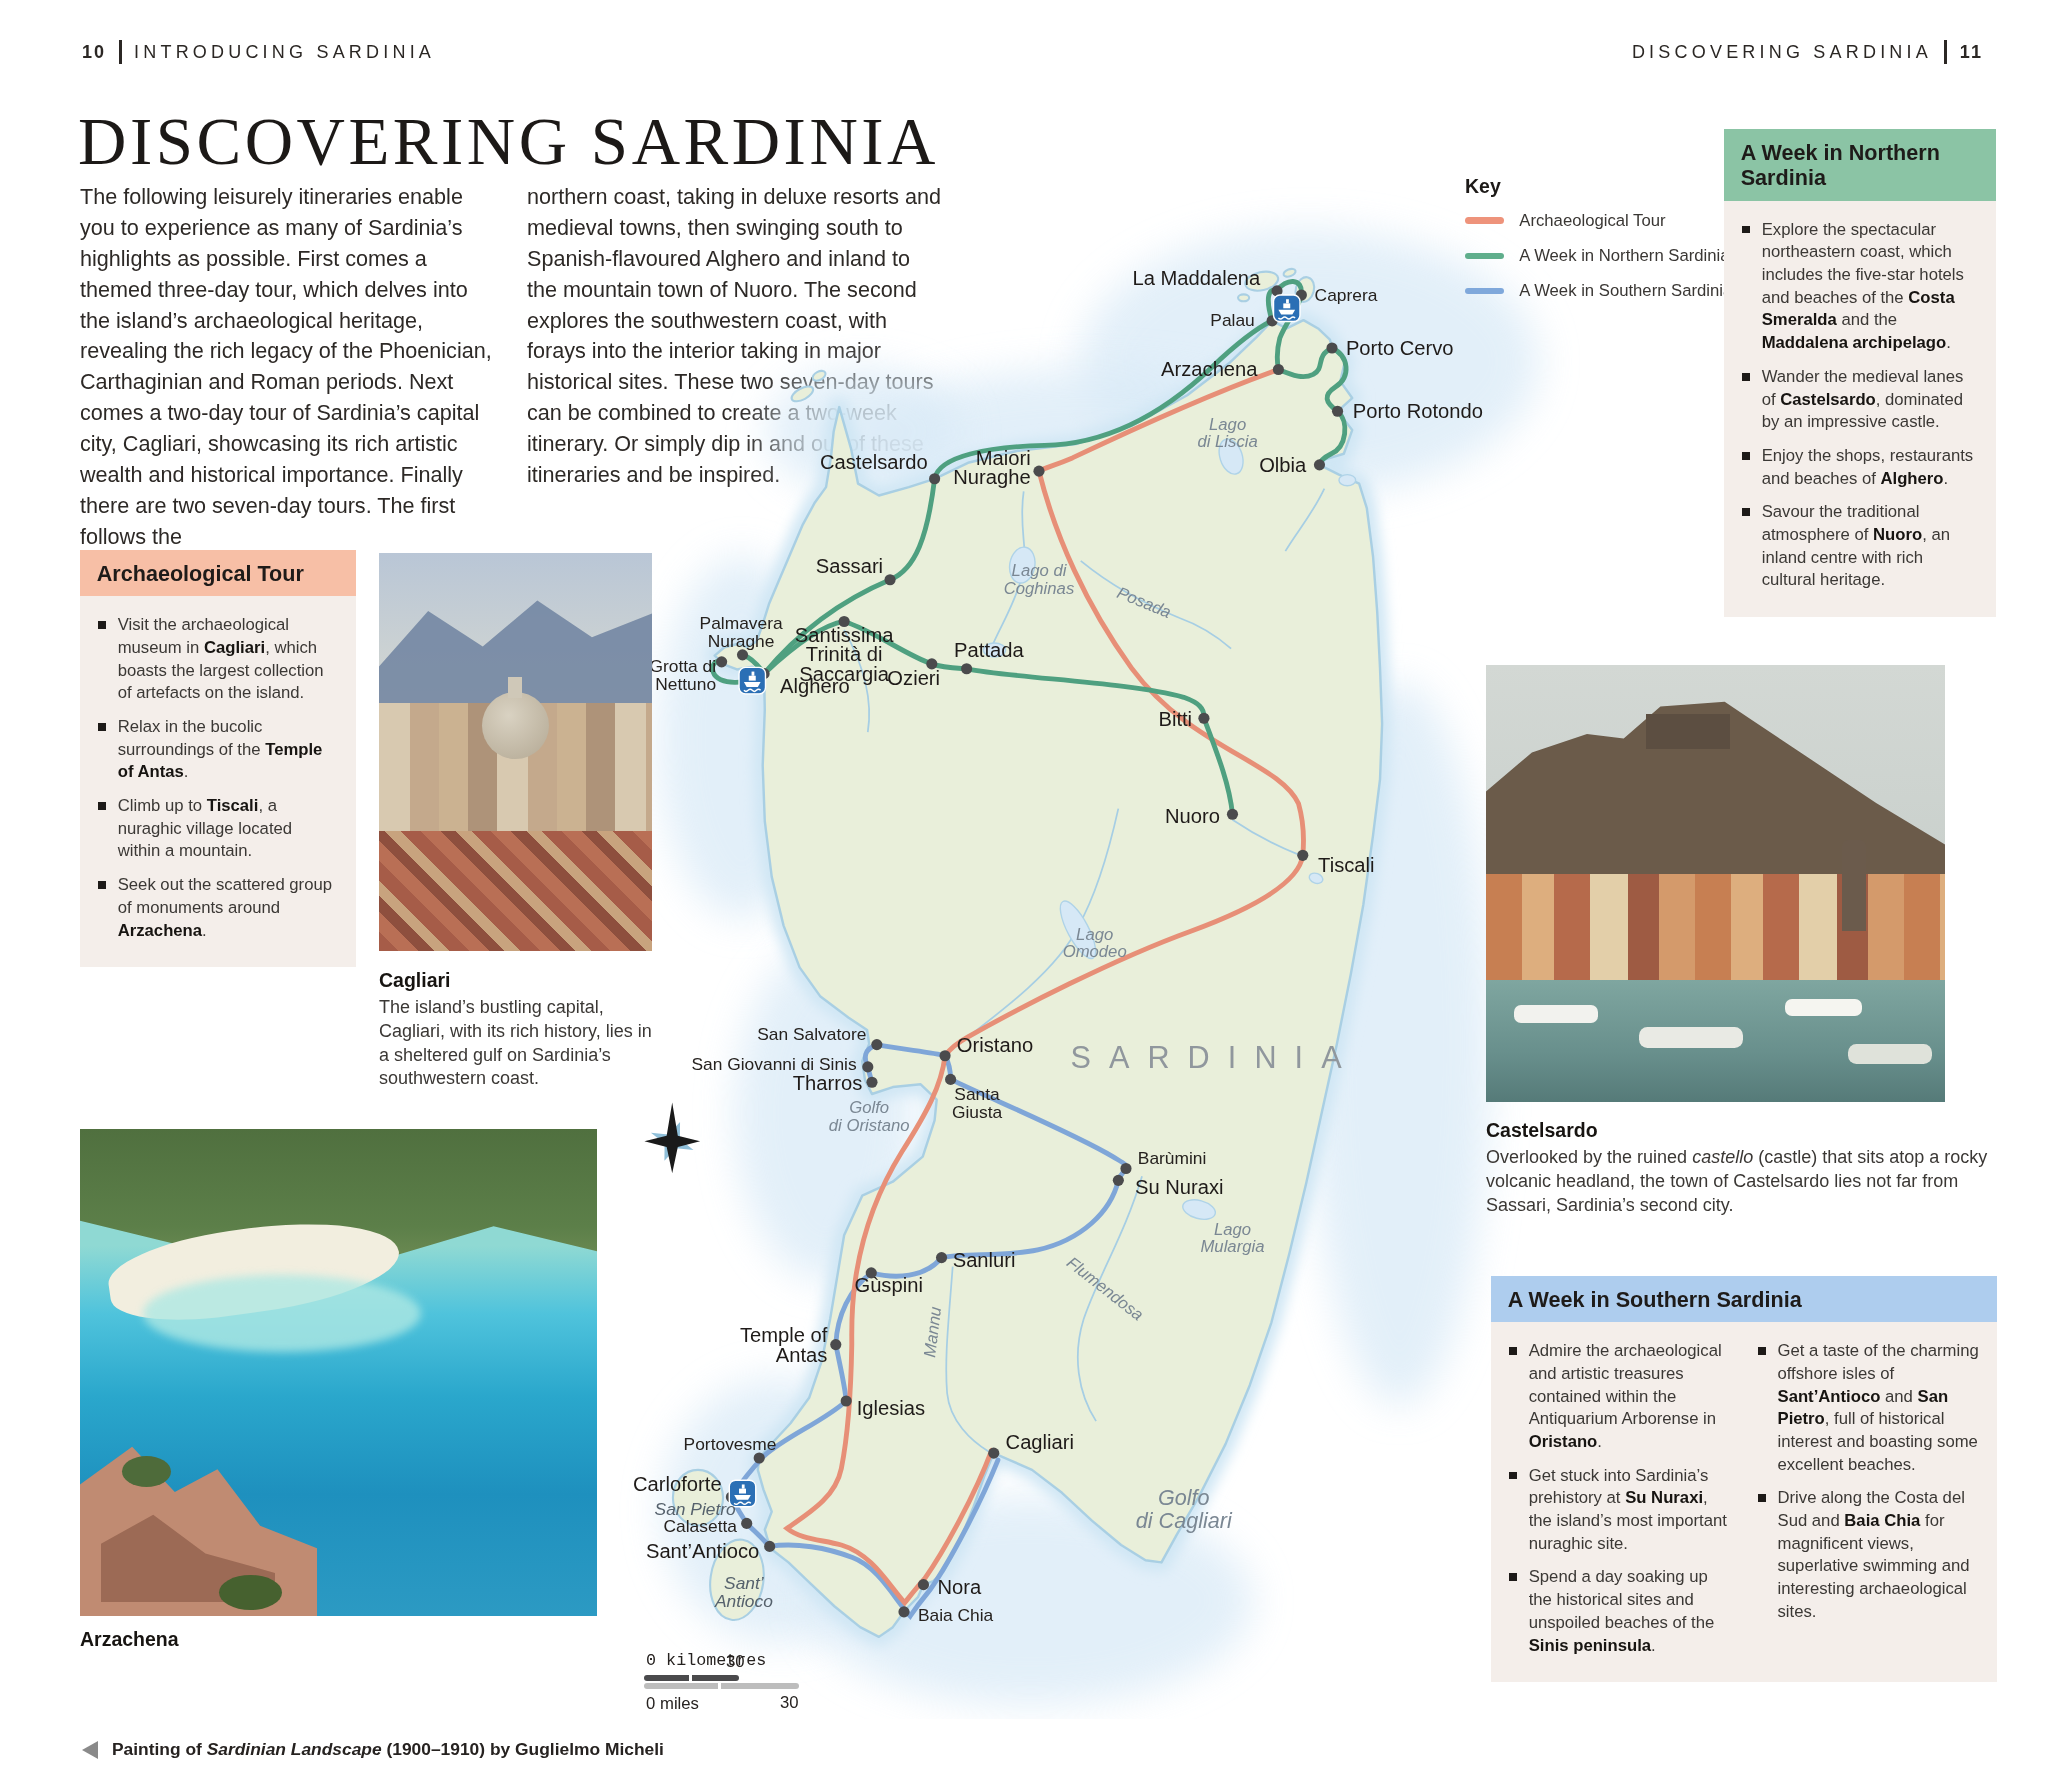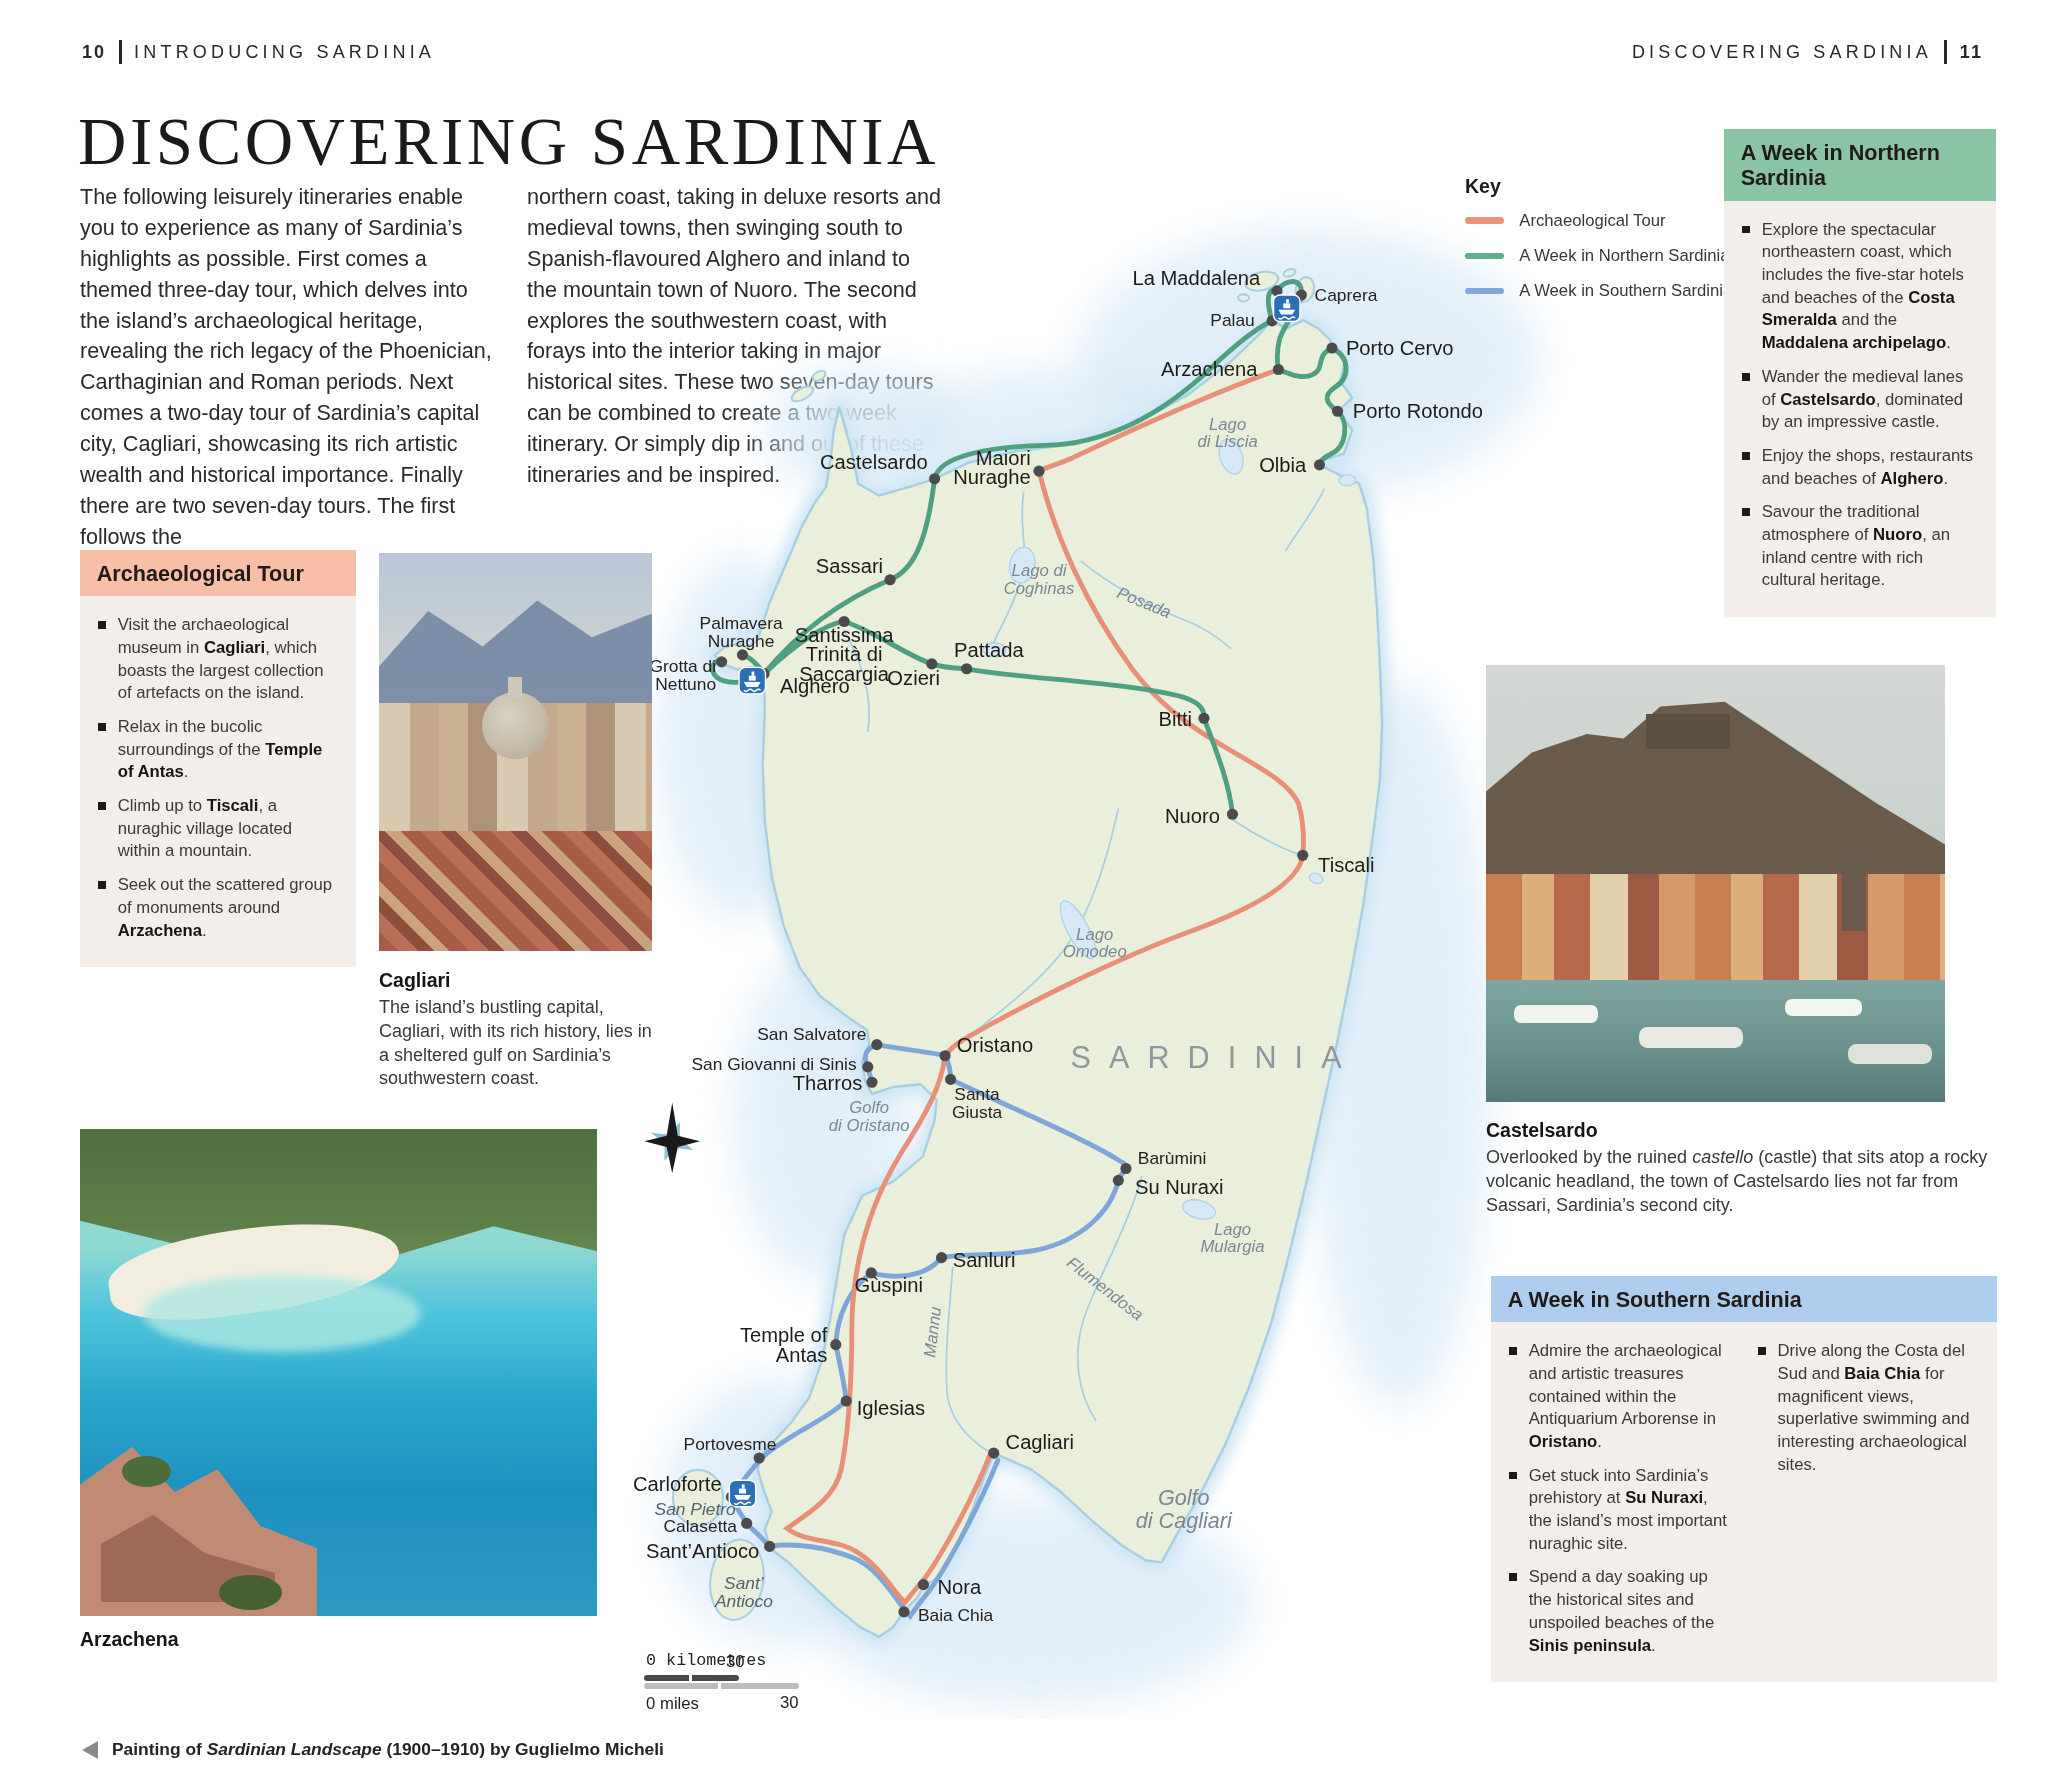--- a/index.html
+++ b/index.html
@@ -309,20 +309,21 @@
 
   <div class="sidebox" id="box-south">
     <div class="hd" style="background: rgb(174, 205, 238);">A Week in Southern Sardinia</div>
     <div class="bd">
       <ul>
           <li>Admire the archaeo­logical and artistic treasures contained within the Antiquarium Arborense in <b>Oristano</b>.</li>
           <li>Get stuck into Sardinia’s prehistory at <b>Su Nuraxi</b>, the island’s most important nuraghic site.</li>
           <li>Spend a day soaking up the historical sites and unspoiled beaches of the <b>Sinis peninsula</b>.</li>
         </ul>
       <ul>
+          <li>Get a taste of the charming offshore isles of <b>Sant’Antioco</b> and <b>San Pietro</b>, full of historical interest and boasting some excellent beaches.</li>
           <li>Drive along the Costa del Sud and <b>Baia Chia</b> for magnificent views, superlative swimming and interesting archaeological sites.</li>
         </ul>
     </div>
   </div>
 
   <div class="photo" id="ph-cagliari">
     <div class="lyr" style="inset:0;background:linear-gradient(180deg,#b9c6d6 0%,#cfd4d2 30%,#dbd8cd 45%,#cbb89a 60%,#b99f83 100%);"></div>
     <div class="lyr" style="left:0;top:21px;width:100%;height:132px;background:#6e82a0;clip-path:polygon(0 70%,18% 28%,38% 55%,58% 20%,78% 48%,100% 30%,100% 100%,0 100%);opacity:.85;"></div>
     <div class="lyr" style="left:0;top:150px;width:100%;height:139px;background:repeating-linear-gradient(90deg,#d8c9b0 0 31px,#c4a98c 31px 60px,#cbb291 60px 89px,#ae9379 89px 118px);"></div>
     <div class="lyr" style="left:103px;top:139px;width:67px;height:67px;border-radius:50%;background:radial-gradient(circle at 40% 35%,#d9d2c2,#b3a893);"></div>

